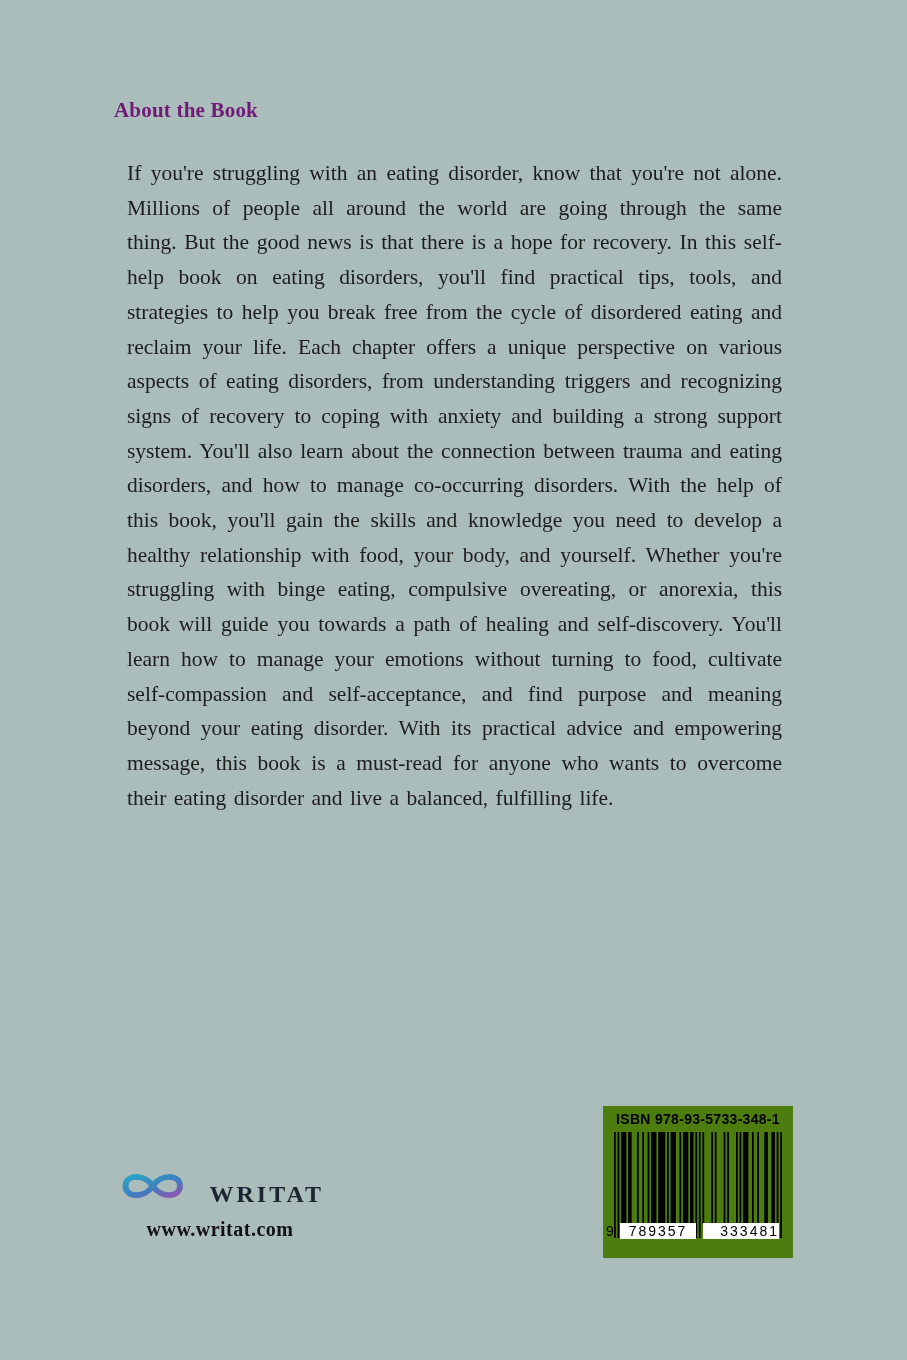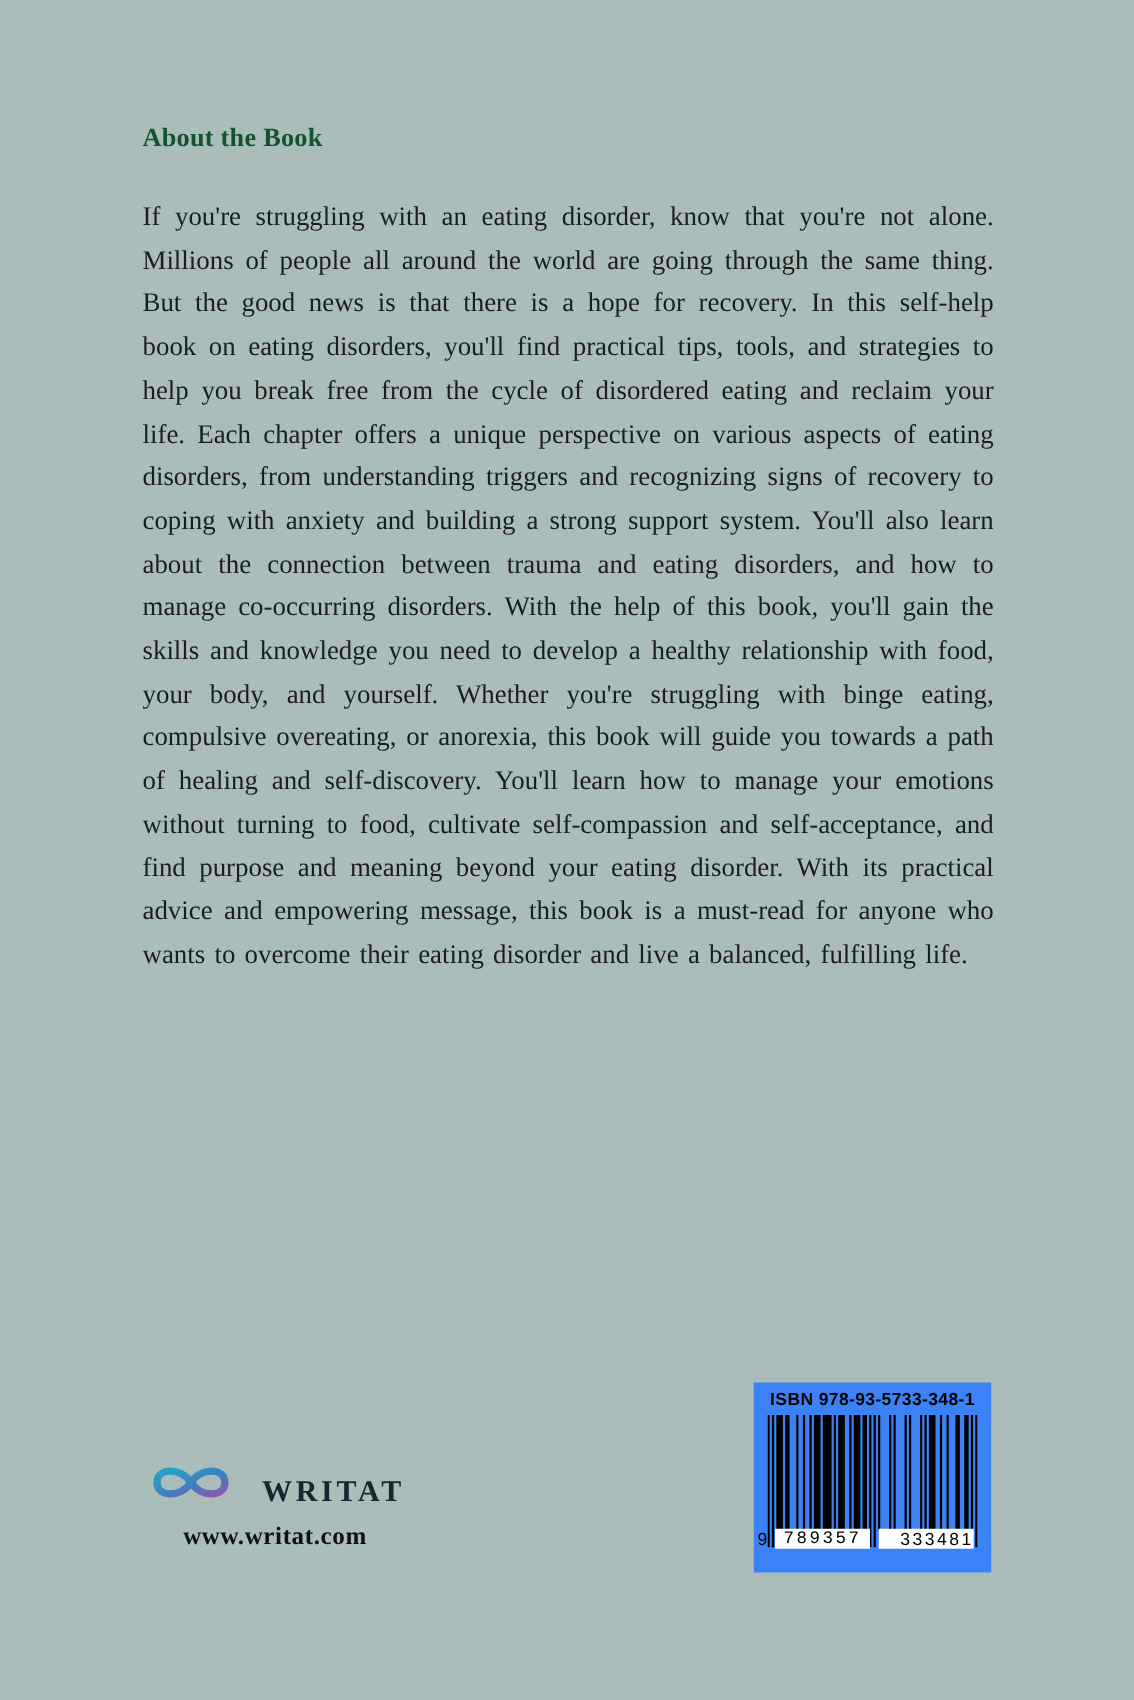--- a/index.html
+++ b/index.html
@@ -16,24 +16,24 @@
     left:114px;
     top:98px;
     width:681px;
     color:#1c1c1c;
   }
   .about-heading{
     font-size:21px;
     font-weight:bold;
     margin:0 0 33px 0;
     letter-spacing:0.2px;
-    color:#14532d;
+    color:#701a75;
   }
   .about-body{
-    margin:0;
+    margin:13px;
     font-size:21.5px;
     line-height:34.7px;
     text-align:justify;
     word-spacing:2px;
     color:#1d1d1d;
   }
   
   .logo-block{
     position:absolute;
     left:116px;
@@ -67,21 +67,21 @@
     color:#111;
     letter-spacing:0.5px;
   }
   
   .isbn-box{
     position:absolute;
     left:603px;
     top:1106px;
     width:190px;
     height:152px;
-    background:#3b82f6;
+    background:#4d7c0f;
   }
   .isbn-label{
     position:absolute;
     top:5px;
     left:0;
     width:100%;
     text-align:center;
     font-family:"Liberation Sans", sans-serif;
     font-size:14px;
     font-weight:bold;
@@ -101,21 +101,21 @@
     top:117px;
     left:0;
     width:190px;
     height:18px;
     font-family:"Liberation Sans", sans-serif;
     font-size:14px;
     color:#000;
   }
   .bd{position:absolute;top:0;}
   .bd-first{left:1px;width:12px;text-align:center;}
-  .bd-g1{left:17px;width:76px;text-align:center;letter-spacing:2px;background:#fff;font-family:Liberation Mono, monospace;}
+  .bd-g1{left:17px;width:76px;text-align:center;letter-spacing:2px;background:#fff;}
   .bd-g2{left:100px;width:76px;text-align:right;letter-spacing:2px;background:#fff;}
 </style>
 </head>
 <body>
 
 <div class="cover">
 
   <div class="text-block">
     <h1 class="about-heading">About the Book</h1>
     <p class="about-body">If you're struggling with an eating disorder, know that you're not alone. Millions of people all around the world are going through the same thing. But the good news is that there is a hope for recovery. In this self-help book on eating disorders, you'll find practical tips, tools, and strategies to help you break free from the cycle of disordered eating and reclaim your life. Each chapter offers a unique perspective on various aspects of eating disorders, from understanding triggers and recognizing signs of recovery to coping with anxiety and building a strong support system. You'll also learn about the connection between trauma and eating disorders, and how to manage co-occurring disorders. With the help of this book, you'll gain the skills and knowledge you need to develop a healthy relationship with food, your body, and yourself. Whether you're struggling with binge eating, compulsive overeating, or anorexia, this book will guide you towards a path of healing and self-discovery. You'll learn how to manage your emotions without turning to food, cultivate self-compassion and self-acceptance, and find purpose and meaning beyond your eating disorder. With its practical advice and empowering message, this book is a must-read for anyone who wants to overcome their eating disorder and live a balanced, fulfilling life.</p>

